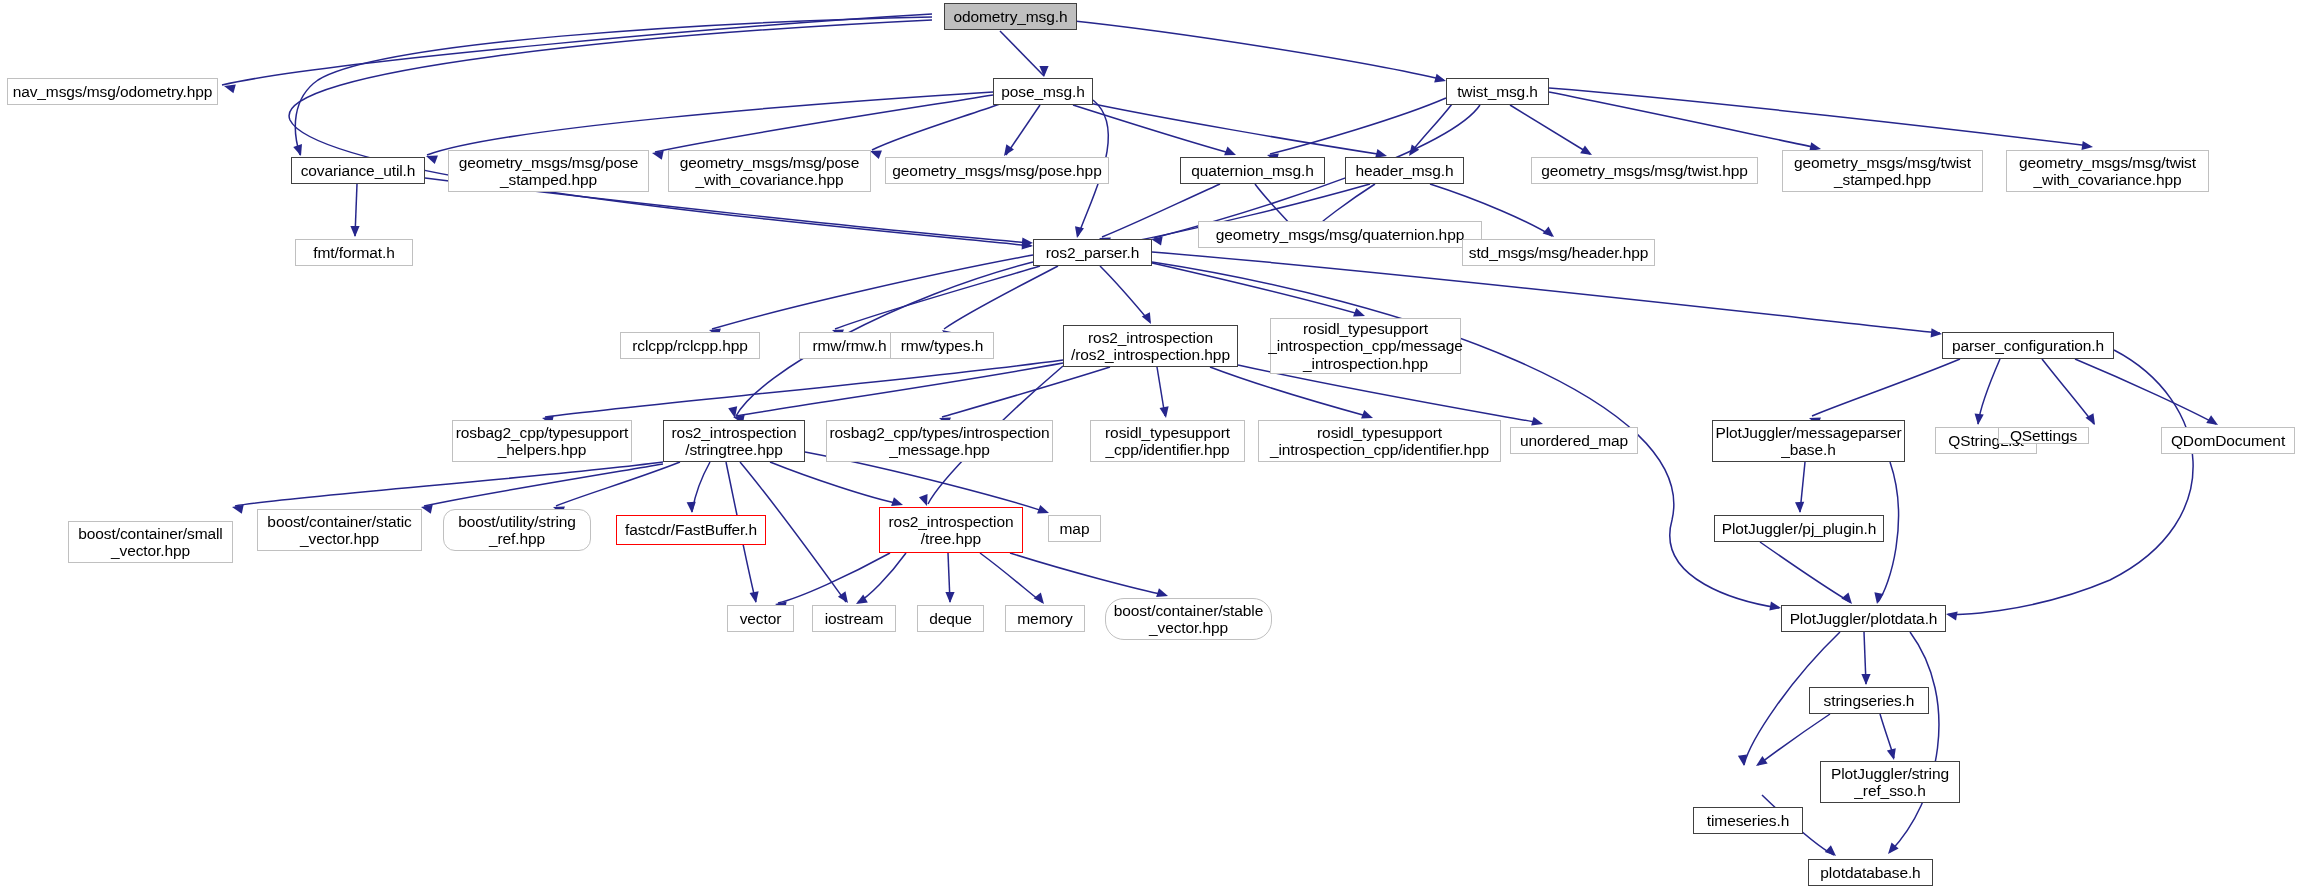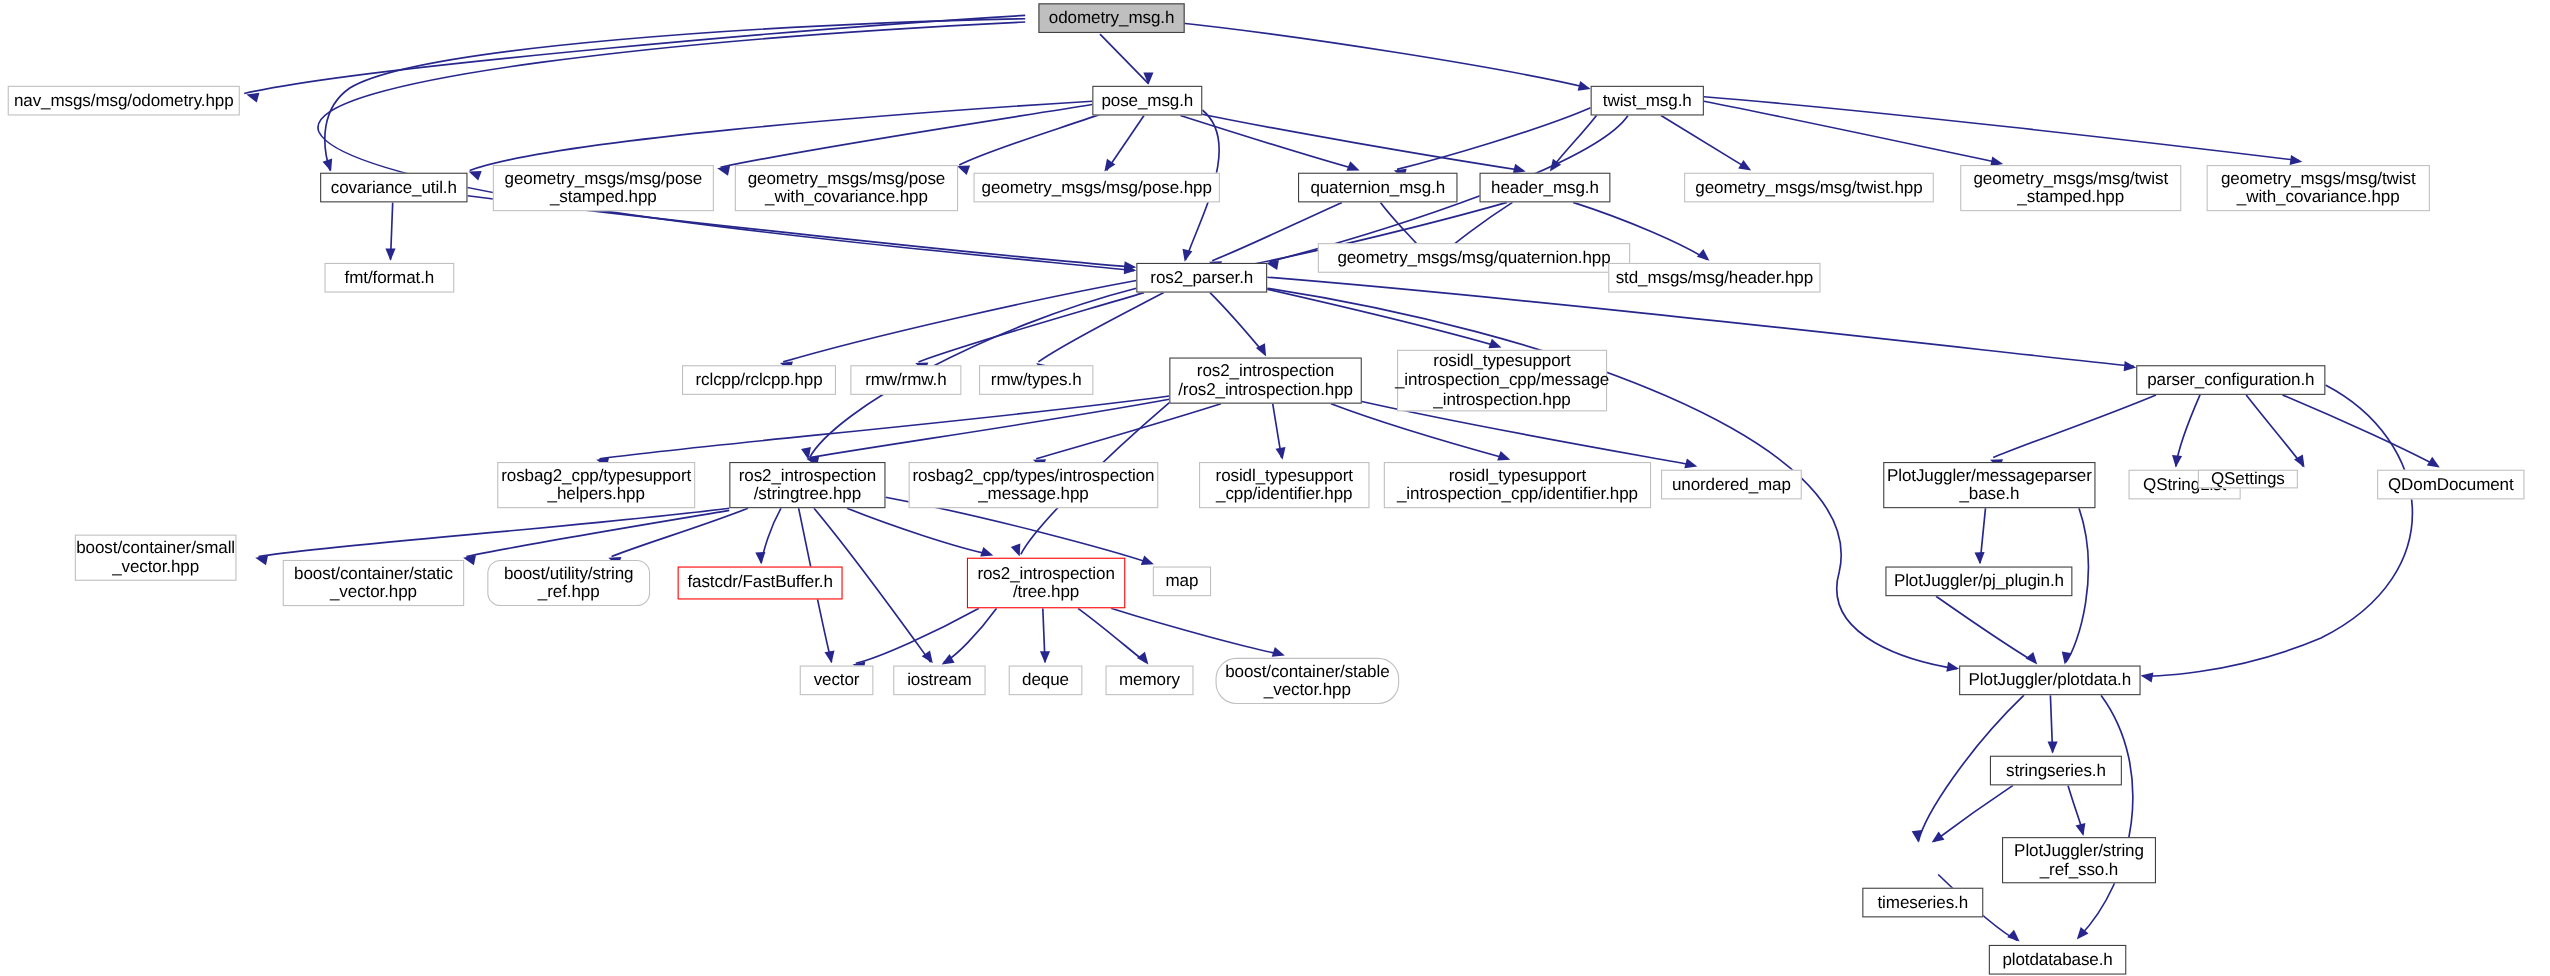--- a/index.html
+++ b/index.html
@@ -343,21 +343,21 @@
       <div class="node plain" style="left: 1531px; top: 157px; width: 227px; height: 27px;">geometry_msgs/msg/twist.hpp</div>
       <div class="node plain" style="left: 1782px; top: 150px; width: 201px; height: 42px;">geometry_msgs/msg/twist
 _stamped.hpp</div>
       <div class="node plain" style="left: 2006px; top: 150px; width: 203px; height: 42px;">geometry_msgs/msg/twist
 _with_covariance.hpp</div>
       <div class="node plain" style="left: 295px; top: 239px; width: 118px; height: 27px;">fmt/format.h</div>
       <div class="node bold" style="left: 1033px; top: 239px; width: 119px; height: 27px;">ros2_parser.h</div>
       <div class="node plain" style="left: 1171px; top: 221px; width: 284px; height: 27px; margin-left: 27px;">geometry_msgs/msg/quaternion.hpp</div>
       <div class="node plain" style="left: 1462px; top: 239px; width: 193px; height: 27px;">std_msgs/msg/header.hpp</div>
       <div class="node plain" style="left: 620px; top: 332px; width: 140px; height: 27px;">rclcpp/rclcpp.hpp</div>
-      <div class="node plain" style="left: 773px; top: 332px; width: 101px; height: 27px;">rmw/rmw.h</div>
+      <div class="node plain" style="left: 799px; top: 332px; width: 101px; height: 27px;">rmw/rmw.h</div>
       <div class="node plain" style="left: 890px; top: 332px; width: 104px; height: 27px;">rmw/types.h</div>
       <div class="node bold" style="left: 1063px; top: 325px; width: 175px; height: 42px;">ros2_introspection
 /ros2_introspection.hpp</div>
       <div class="node plain" style="left: 1270px; top: 318px; width: 191px; height: 56px;">rosidl_typesupport
 _introspection_cpp/message
 _introspection.hpp</div>
       <div class="node bold" style="left: 1942px; top: 332px; width: 172px; height: 27px;">parser_configuration.h</div>
       <div class="node plain" style="left: 452px; top: 420px; width: 180px; height: 42px;">rosbag2_cpp/typesupport
 _helpers.hpp</div>
       <div class="node bold" style="left: 663px; top: 420px; width: 142px; height: 42px;">ros2_introspection
@@ -367,21 +367,21 @@
       <div class="node plain" style="left: 1090px; top: 420px; width: 155px; height: 42px;">rosidl_typesupport
 _cpp/identifier.hpp</div>
       <div class="node plain" style="left: 1258px; top: 420px; width: 243px; height: 42px;">rosidl_typesupport
 _introspection_cpp/identifier.hpp</div>
       <div class="node plain" style="left: 1510px; top: 427px; width: 128px; height: 27px;">unordered_map</div>
       <div class="node bold" style="left: 1712px; top: 420px; width: 193px; height: 42px;">PlotJuggler/messageparser
 _base.h</div>
       <div class="node plain" style="left: 1935px; top: 427px; width: 102px; height: 27px;">QStringList</div>
       <div class="node plain" style="left: 1998px; top: 427px; width: 91px; height: 17px;">QSettings</div>
       <div class="node plain" style="left: 2161px; top: 427px; width: 134px; height: 27px;">QDomDocument</div>
-      <div class="node plain" style="left: 68px; top: 486px; width: 147px; height: 42px;">boost/container/small
+      <div class="node plain" style="left: 68px; top: 521px; width: 165px; height: 42px;">boost/container/small
 _vector.hpp</div>
       <div class="node plain" style="left: 257px; top: 509px; width: 165px; height: 42px;">boost/container/static
 _vector.hpp</div>
       <div class="node plain" style="left: 443px; top: 509px; width: 148px; height: 42px; border-radius: 12px;">boost/utility/string
 _ref.hpp</div>
       <div class="node red" style="left: 616px; top: 515px; width: 150px; height: 30px;">fastcdr/FastBuffer.h</div>
       <div class="node red" style="left: 879px; top: 507px; width: 144px; height: 46px;">ros2_introspection
 /tree.hpp</div>
       <div class="node plain" style="left: 1048px; top: 515px; width: 53px; height: 27px;">map</div>
       <div class="node bold" style="left: 1714px; top: 515px; width: 170px; height: 27px;">PlotJuggler/pj_plugin.h</div>

